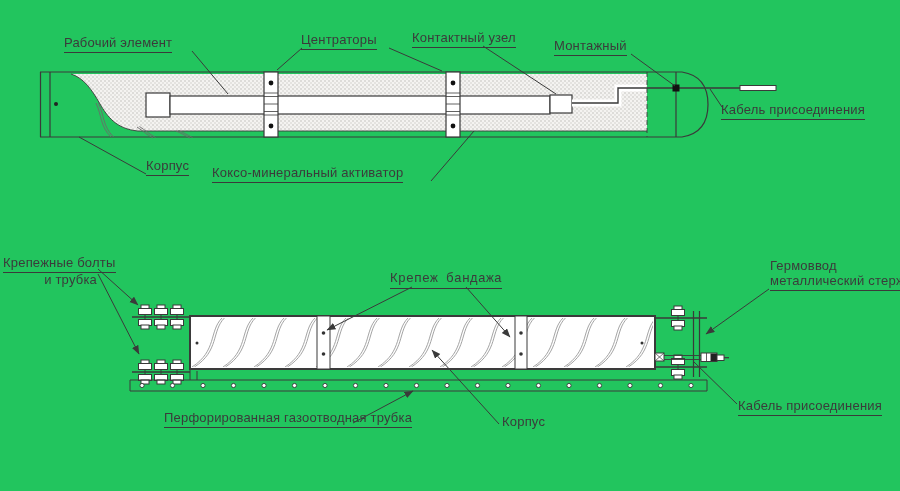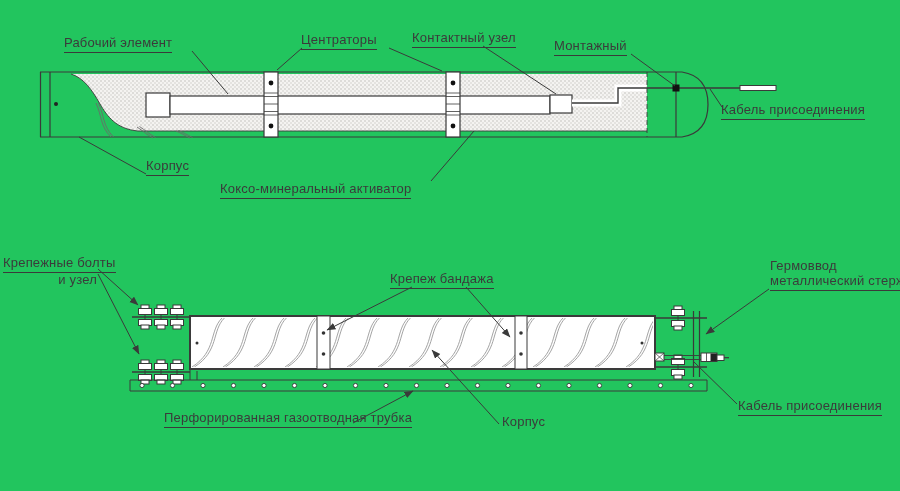--- a/index.html
+++ b/index.html
@@ -246,27 +246,27 @@
     </g>
   </g>
 </svg>
 
 <div class="lbl" style="left:64px; top:36px;"><span class="u">Рабочий элемент</span></div>
 <div class="lbl" style="left:301px; top:33px;"><span class="u">Центраторы</span></div>
 <div class="lbl" style="left:412px; top:31px;"><span class="u">Контактный узел</span></div>
 <div class="lbl" style="left:554px; top:39px;"><span class="u">Монтажный</span></div>
 <div class="lbl" style="left:721px; top:103px;"><span class="u">Кабель присоединения</span></div>
 <div class="lbl" style="left:146px; top:159px;"><span class="u">Корпус</span></div>
-<div class="lbl" style="left:220px; top:166px;margin-top:16px;"><span class="u">Коксо-минеральный активатор</span></div>
+<div class="lbl" style="left:212px; top:166px;"><span class="u">Коксо-минеральный активатор</span></div>
 
 <div class="lbl small ra" style="left:3px; top:256px; width:94px;">
   <span class="u">Крепежные болты</span><br>
-  <span>и узел</span>
+  <span>и трубка</span>
 </div>
-<div class="lbl small" style="left:390px; top:272px;"><span class="u">Крепеж бандажа</span></div>
+<div class="lbl small" style="left:390px; top:272px;font-family:Liberation Mono, monospace;"><span class="u">Крепеж бандажа</span></div>
 <div class="lbl small" style="left:770px; top:259px;">
   <span>Гермоввод</span><br>
   <span class="u">металлический стержень</span>
 </div>
 <div class="lbl small" style="left:164px; top:411px;"><span class="u">Перфорированная газоотводная трубка</span></div>
 <div class="lbl small" style="left:502px; top:415px;"><span>Корпус</span></div>
 <div class="lbl small" style="left:738px; top:399px;"><span class="u">Кабель присоединения</span></div>
 
 </div>
 

